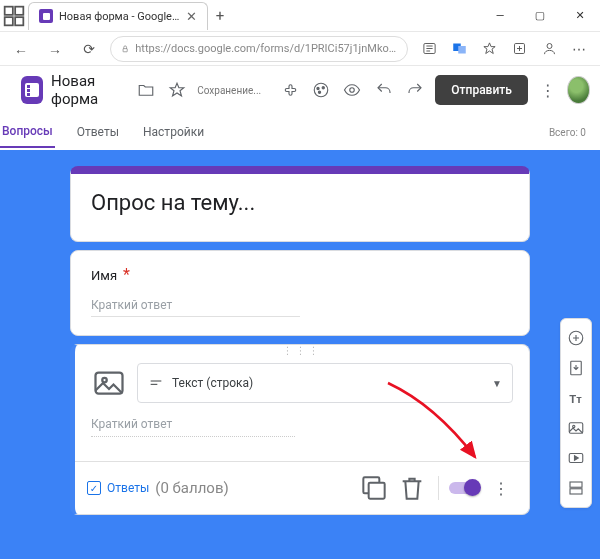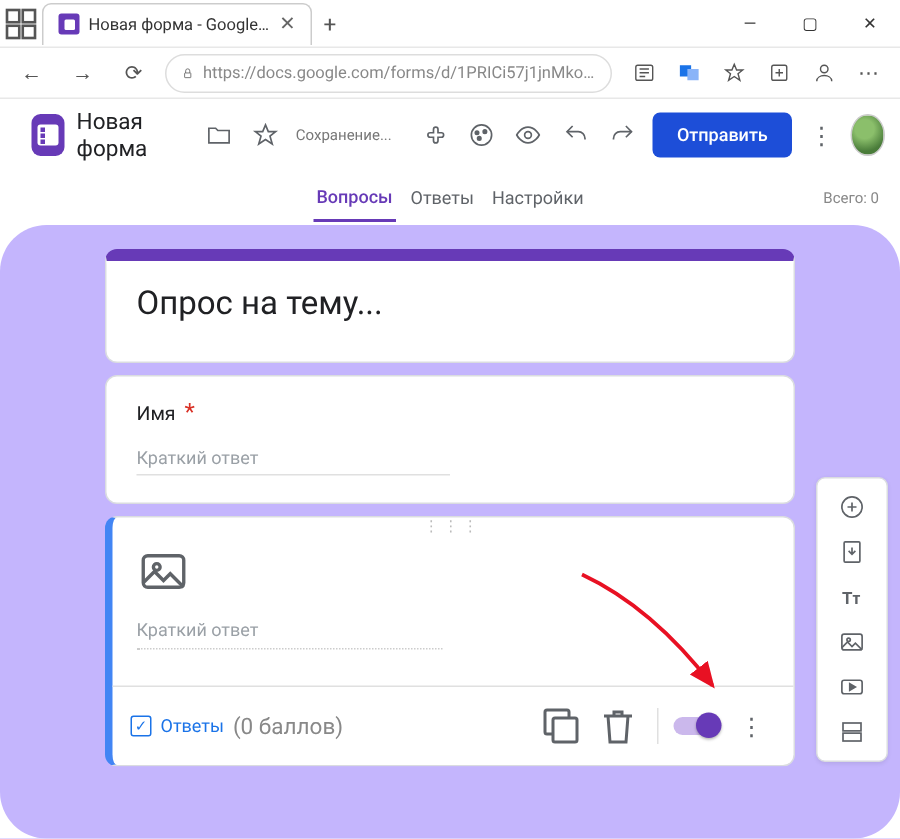--- a/index.html
+++ b/index.html
@@ -29,31 +29,31 @@
 
 .forms-header { height: 48px; display:flex; align-items:center; padding: 0 10px; gap:8px;margin-left:11px; }
 .forms-logo { width:28px; height:28px; background:#673ab7; border-radius:6px; display:flex; align-items:center; justify-content:center; }
 .forms-logo span { width:14px; height:14px; background:#fff; border-radius:2px; display:block; position:relative;}
 .forms-logo span::before { content:""; position:absolute; left:2px; top:2px; width:3px; height:3px; background:#673ab7; box-shadow: 0 4px #673ab7, 0 8px #673ab7;}
 .forms-title { font-size:15px; color:#202124; }
 .hbtn { width:30px; height:30px; display:flex; align-items:center; justify-content:center; color:#5f6368; border-radius:50%; }
 .hbtn svg { width:18px; height:18px; }
 .saving { font-size:10px; color:#777; }
 .spacer { flex:1; }
-.send-btn { background:#1d4ed8; color:#fff; border:none; border-radius:5px; padding:8px 16px; font-size:12px; font-weight:500; }
+.send-btn { background:#404040; color:#fff; border:none; border-radius:5px; padding:8px 16px; font-size:12px; font-weight:500; }
 .avatar { width:28px; height:28px; border-radius:50%; background: radial-gradient(circle at 40% 35%, #8bbf6b 30%, #4a7c3a 70%); border:1px solid #ccc; }
 
 
-.tabs-row { height:36px; display:flex; align-items:center; justify-content:center; gap:8px; font-size:12px; color:#5f6368; position:relative; }
+.tabs-row { height:36px; display:flex; align-items:center; justify-content:flex-start; gap:20px; font-size:12px; color:#5f6368; position:relative; }
 .tabs-row .tab { padding:8px 2px; }
 .tabs-row .tab.active { color:#673ab7; border-bottom:2.5px solid #673ab7; font-weight:500;}
 .tabs-row .total { position:absolute; right:14px; font-size:10px; color:#888; }
 
 
-.content { background:#c4b5fd; height: calc(559px - 32px - 34px - 48px - 36px); padding: 8px 0; overflow:hidden; position:relative;border-radius:31px;}
+.content { background:#3b82f6; height: calc(559px - 32px - 34px - 48px - 36px); padding: 8px 0; overflow:hidden; position:relative;}
 .card { background:#fff; border:1px solid #dadce0; border-radius:8px; margin: 8px auto; width: 460px; position:relative;}
 .card.header-card { border-top: 8px solid #673ab7; padding: 16px 20px 18px;}
 .card.q1 { padding: 14px 20px 18px; }
 .card.active-card { border-left: 5px solid #4285f4; }
 .form-title { font-size:22px; color:#202124; margin-bottom:8px;}
 .form-desc { font-size:11px; color:#70757a; }
 .q-label { font-size:13px; color:#202124; }
 .req-star { color:#d93025; margin-left:2px; }
 .answer-field { margin-top:14px; font-size:12px; color:#9aa0a6; border-bottom:1px solid #e0e0e0; padding-bottom:4px; width:50%;}
 
@@ -71,21 +71,21 @@
 .answer-key .check { width:14px; height:14px; border:1.5px solid #1a73e8; border-radius:2px; display:flex; align-items:center; justify-content:center; font-size:10px; color:#1a73e8;}
 .points { color:#888; font-size:15px;}
 .ft-spacer { flex:1;}
 .ft-btn { width:32px; height:32px; display:flex; align-items:center; justify-content:center; color:#5f6368;}
 .ft-sep { width:1px; height:24px; background:#e0e0e0; margin:0 4px;}
 .req-label { font-size:11px; color:#3c4043; margin-right:4px;}
 .toggle { width:30px; height:12px; background:#cbb8ec; border-radius:7px; position:relative; cursor:pointer;}
 .toggle .knob { position:absolute; right:-2px; top:-3px; width:17px; height:17px; background:#673ab7; border-radius:50%; box-shadow:0 1px 2px rgba(0,0,0,.3);}
 
 
-.side-toolbar { position:absolute; right:8px; top:168px; width:48px; background:#fff; border:1px solid #dadce0; border-radius:6px; display:flex; flex-direction:column; align-items:center; padding:4px 0; box-shadow:0 1px 3px rgba(0,0,0,.08);}
+.side-toolbar { position:absolute; right:8px; top:168px; width:32px; background:#fff; border:1px solid #dadce0; border-radius:6px; display:flex; flex-direction:column; align-items:center; padding:4px 0; box-shadow:0 1px 3px rgba(0,0,0,.08);}
 .side-toolbar .tb { width:30px; height:30px; display:flex; align-items:center; justify-content:center; color:#5f6368;}
 .side-toolbar svg { width:18px; height:18px;}
 
 
 .red-arrow { position:absolute; pointer-events:none; }
 
 svg { fill: currentColor; }
 .stroke-icon { fill:none; stroke:currentColor; stroke-width:1.5; }
 </style>
 </head>
@@ -235,20 +235,27 @@
   <div class="card active-card">
     <div class="drag-handle">⋮⋮⋮</div>
     <div class="q-row">
       <div class="img-btn">
           <svg class="stroke-icon" viewBox="0 0 24 24">
             <rect x="3" y="5" width="18" height="14" rx="2"></rect>
             <circle cx="9" cy="10" r="1.5"></circle>
             <path d="M3 17l5-5 4 4 3-3 6 6"></path>
           </svg>
         </div>
+      <div class="type-select">
+        <svg class="stroke-icon" width="16" height="16" viewBox="0 0 24 24">
+            <path d="M4 9h16M4 14h10"></path>
+          </svg>
+        <span>Текст (строка)</span>
+        <span class="arrow">▼</span>
+      </div>
     </div>
     <div class="short-ans">Краткий ответ</div>
     <div class="divider"></div>
     <div class="footer-row">
       <div class="answer-key">
         <span class="check">✓</span>
         <span>Ответы</span>
       </div>
       <span class="points">(0 баллов)</span>
       <div class="ft-spacer"></div>

